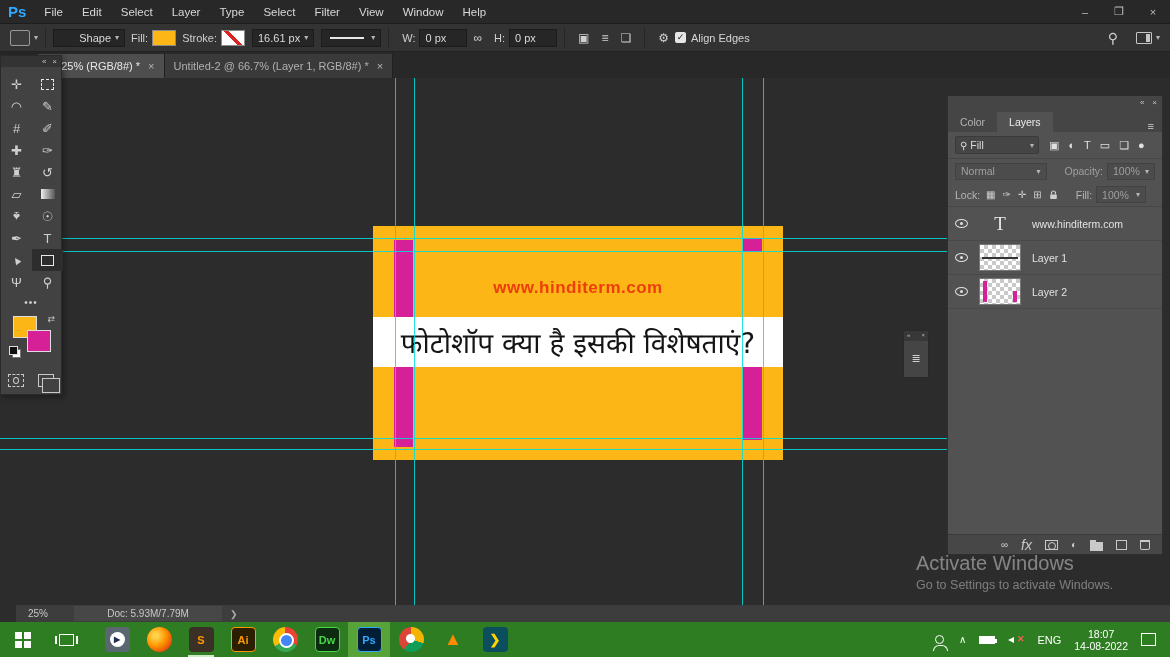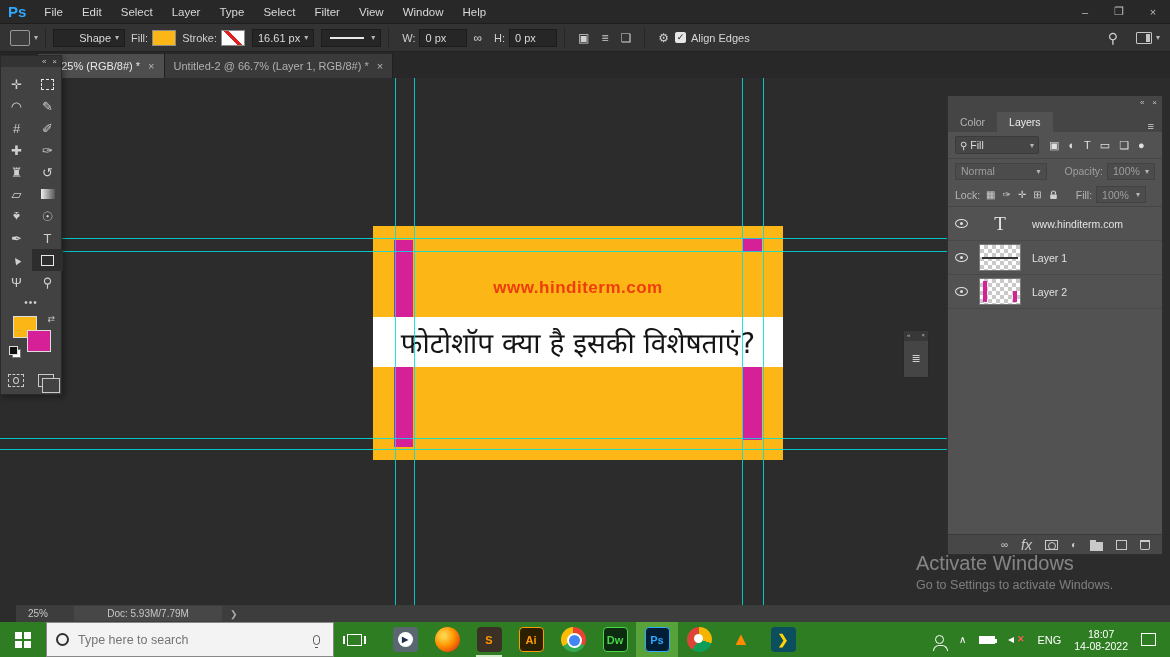--- a/index.html
+++ b/index.html
@@ -437,25 +437,20 @@
 
   <div id="taskbar">
     <div id="start-btn">
       <span class="win-logo">
           <span></span>
           <span></span>
           <span></span>
           <span></span>
         </span>
     </div>
-    <div id="search-box">
-      <span class="search-ring"></span>
-      <input id="search-input" placeholder="Type here to search" style="">
-      <span class="mic-ic"></span>
-    </div>
     <div id="taskview">
         <span class="tv-ic"></span>
       </div>
     <div id="app-strip">
       <div class="app-cell">
           <span class="app-ic ic-media">
             <i>▶</i>
           </span>
         </div>
       <div class="app-cell">

